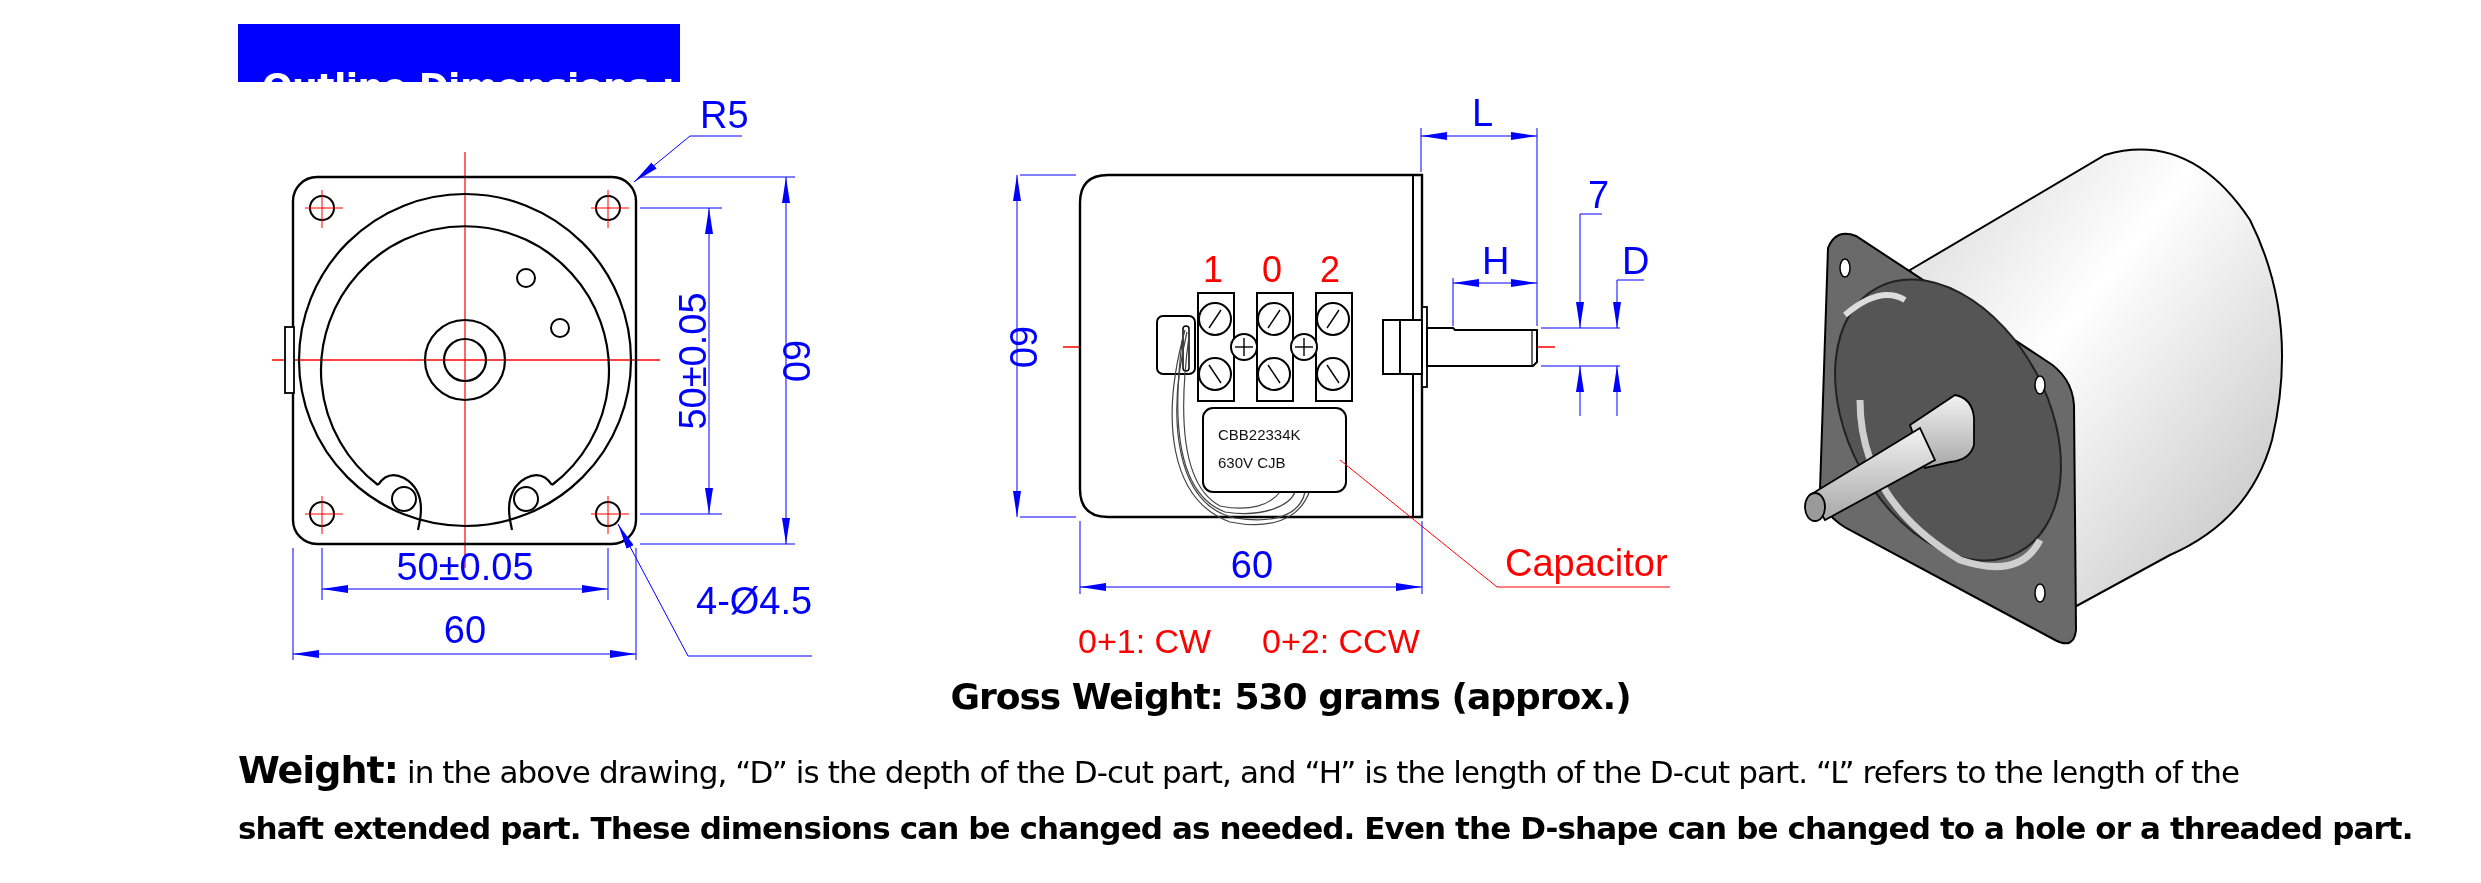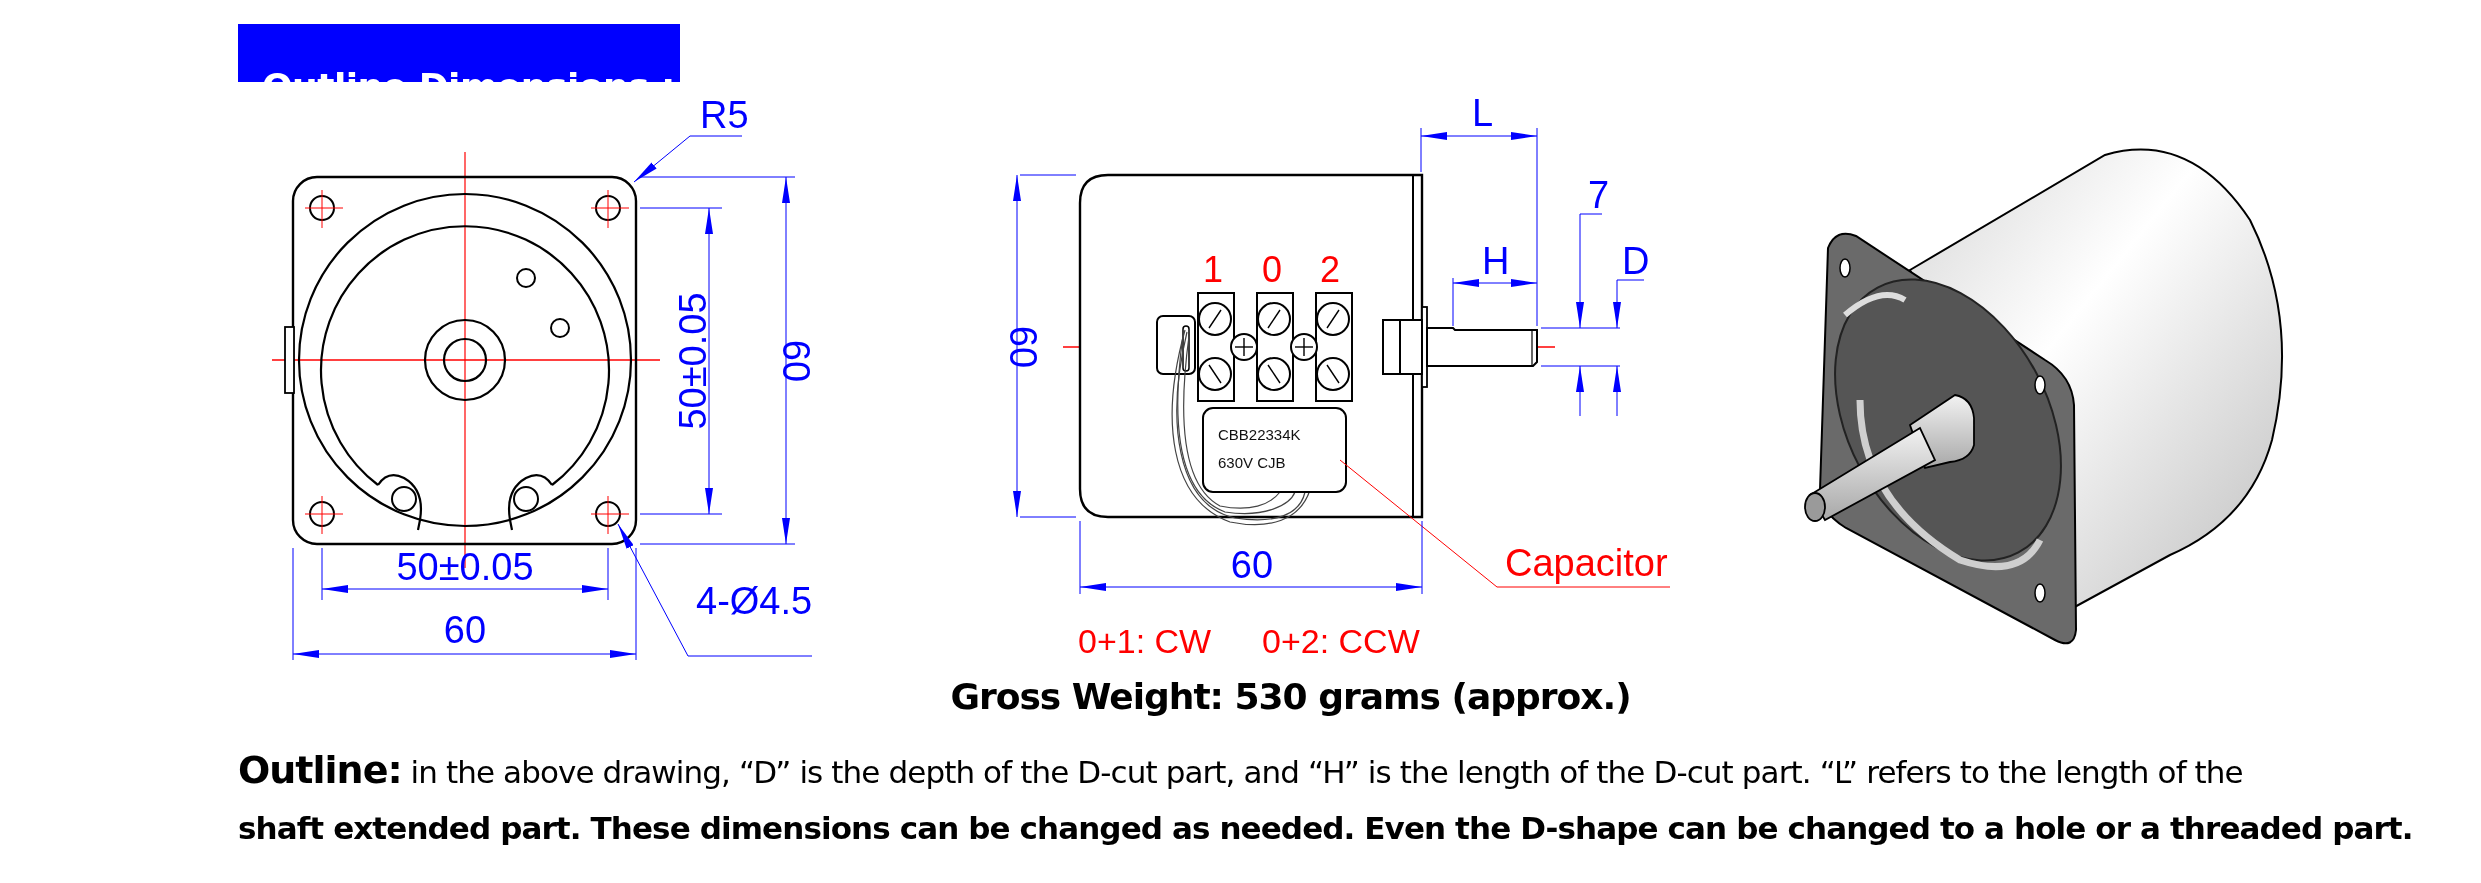--- a/index.html
+++ b/index.html
@@ -213,14 +213,14 @@
     </g>
 
     <path d="M1910,425 L1955,395 Q1972,398 1974,418 L1974,445 Q1970,460 1950,462 L1925,468 z" fill="url(#shaftg)" stroke="#000" stroke-width="1.8"></path>
     <path d="M1810,495 L1920,428 L1935,460 L1825,520 z" fill="url(#shaftg)" stroke="#000" stroke-width="1.8"></path>
     <ellipse cx="1815" cy="507" rx="10" ry="14" fill="#9a9a9a" stroke="#000" stroke-width="1.8"></ellipse>
   </g>
 </svg>
 
 <div class="weight">Gross Weight: 530 grams (approx.)</div>
 
-<div class="remarks r1"><b>Outline:</b><span> in the above drawing, “D” is the depth of the D-cut part, and “H” is the length of the D-cut part. “L” refers to the length of the</span></div>
+<div class="remarks r1"><b>Weight:</b><span> in the above drawing, “D” is the depth of the D-cut part, and “H” is the length of the D-cut part. “L” refers to the length of the</span></div>
 <div class="remarks r2"><span>shaft extended part. These dimensions can be changed as needed. Even the D-shape can be changed to a hole or a threaded part.</span></div>
 
 </body></html>

